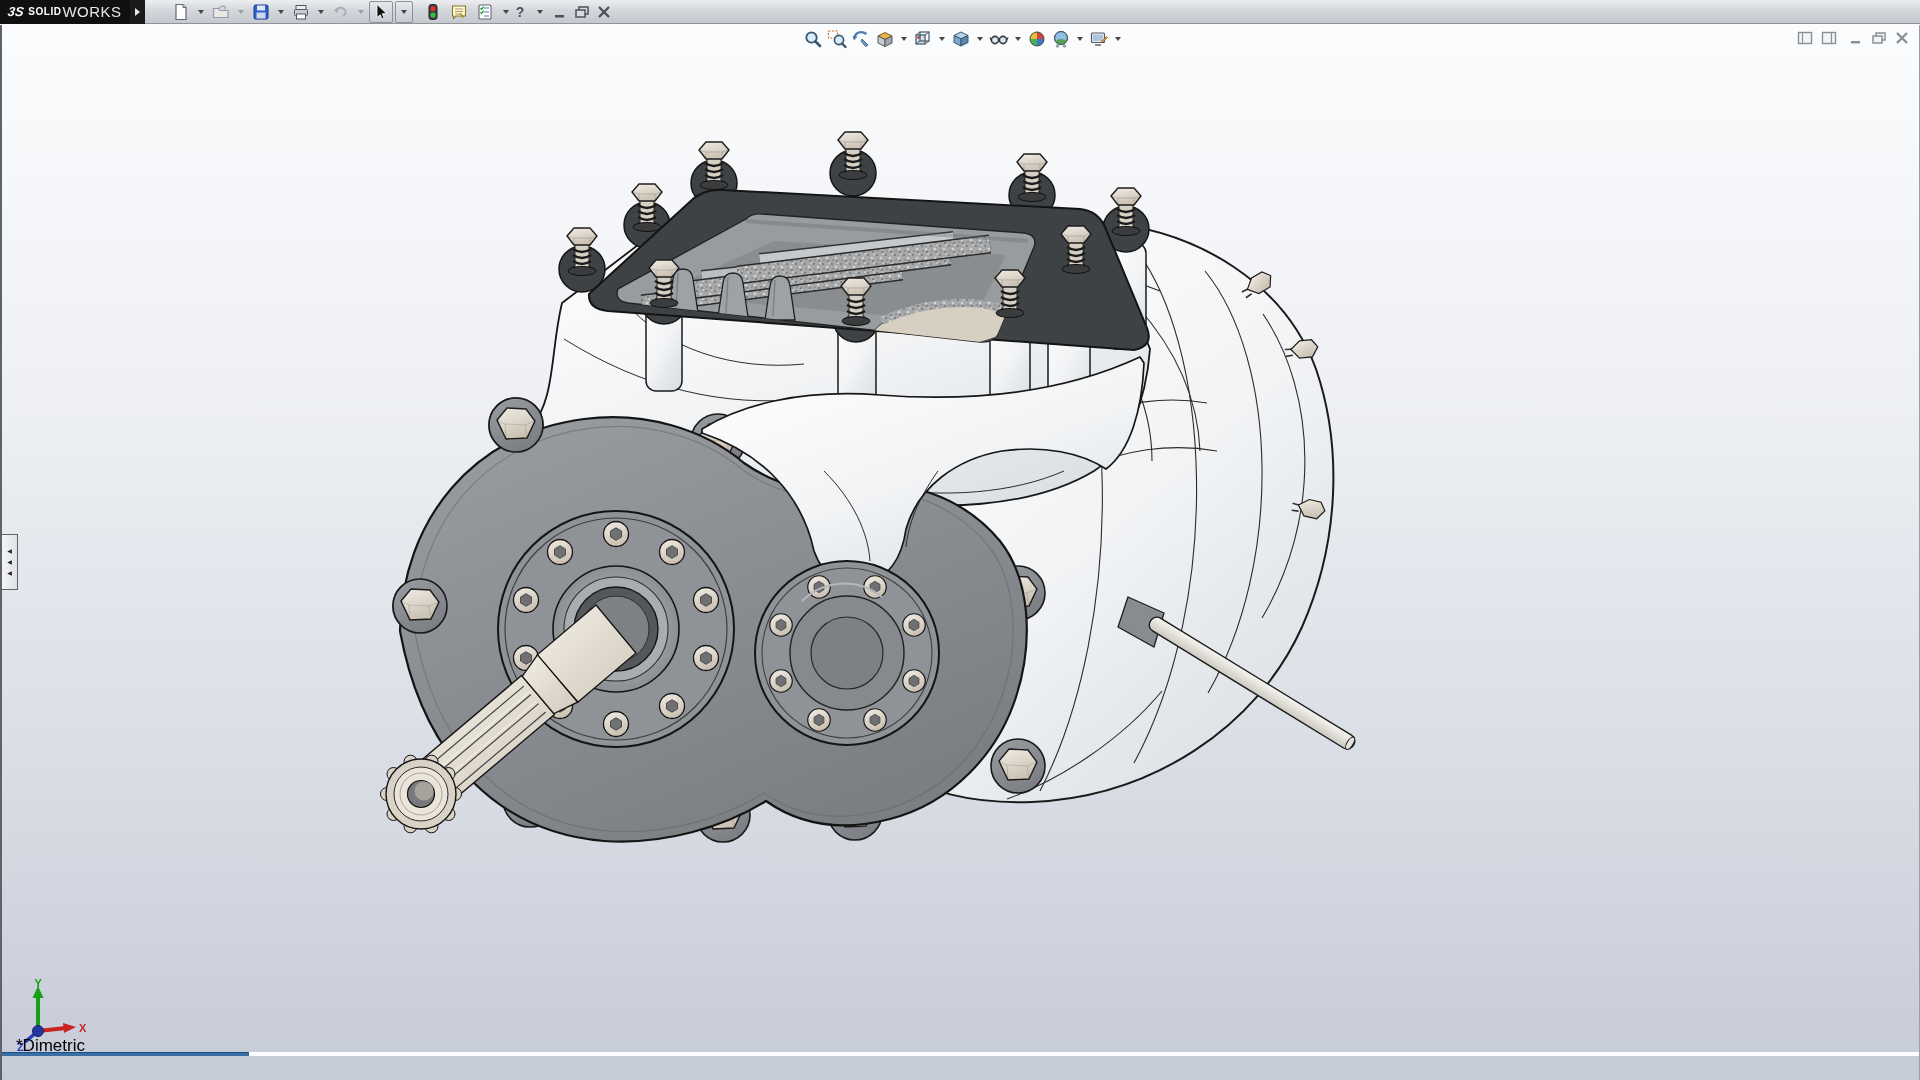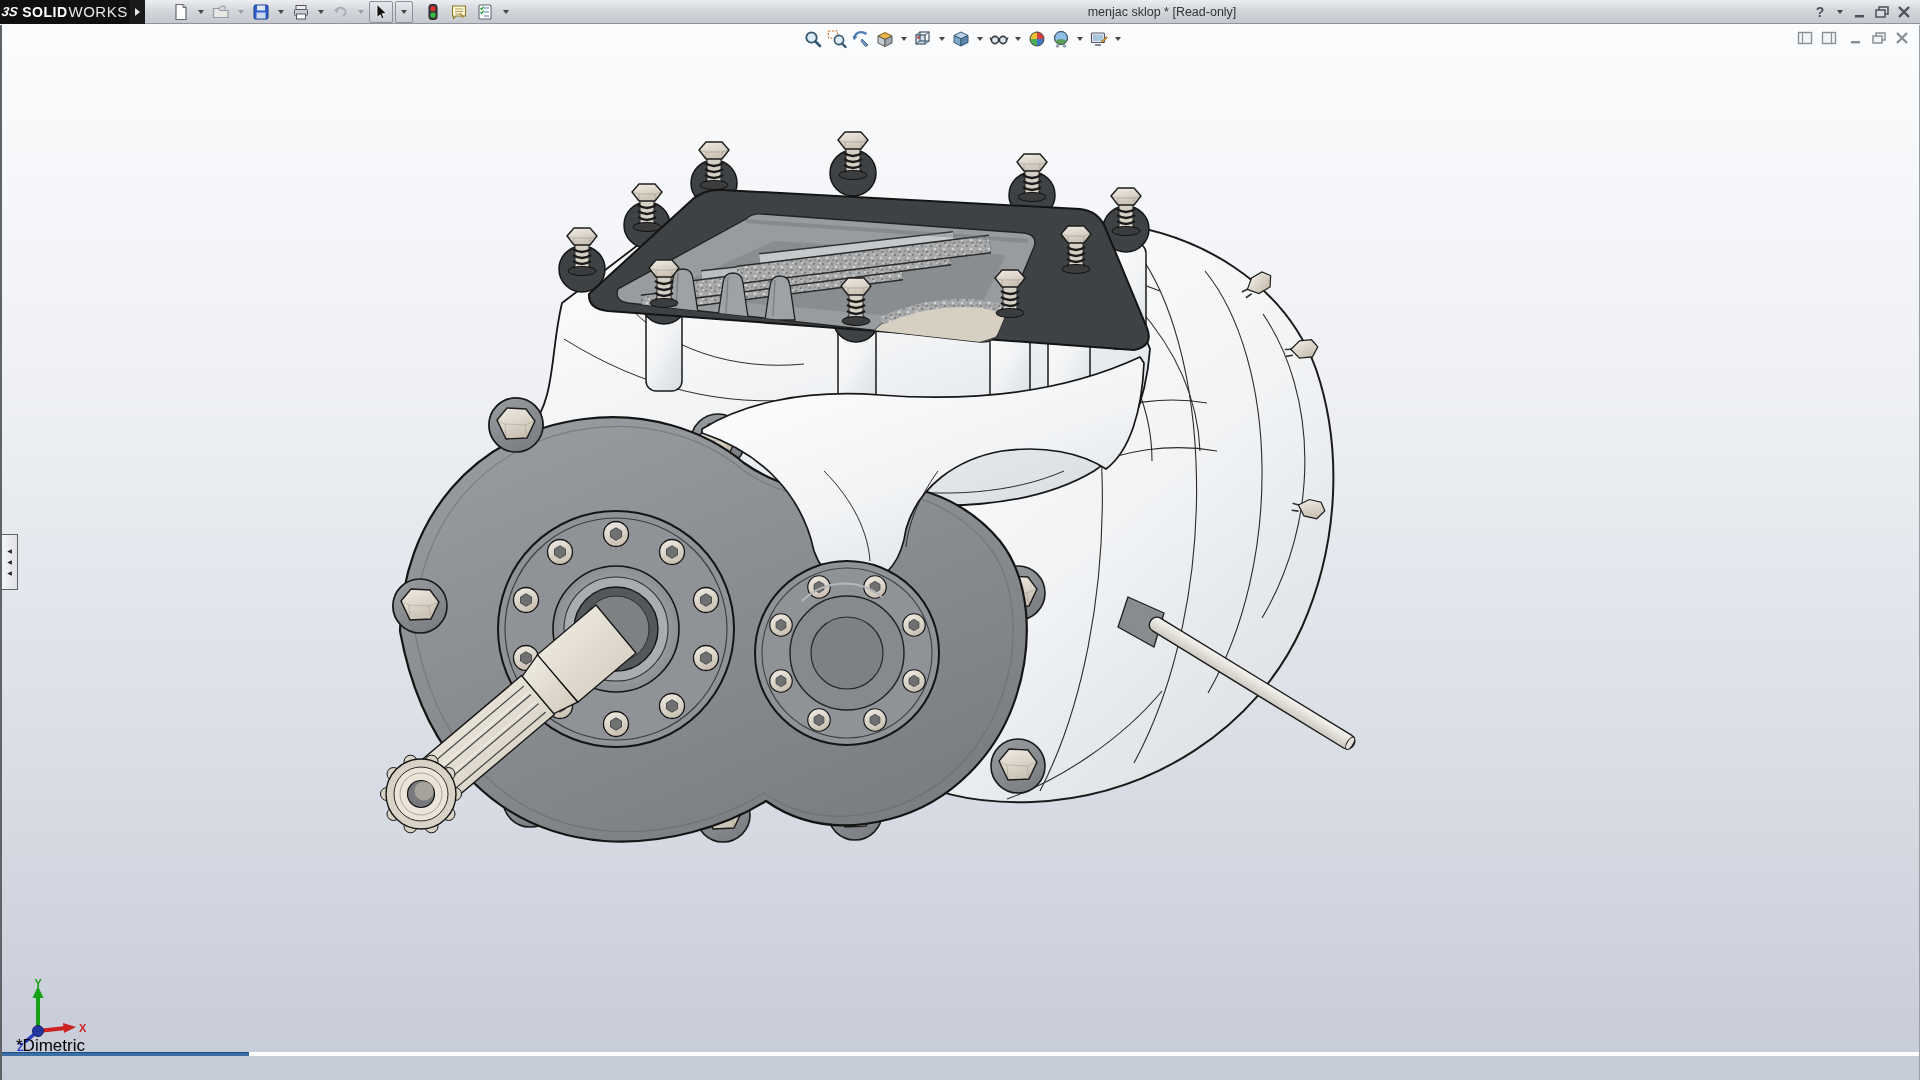--- a/index.html
+++ b/index.html
@@ -7,21 +7,21 @@
   #app { position:relative; width:1920px; height:1080px; background:#fff; }
 
   
   #titlebar { position:absolute; top:0; left:0; width:1920px; height:24px;
     background:linear-gradient(180deg,#eceef1 0%,#d3d6db 45%,#c5c9cf 100%);
     border-bottom:1px solid #8f949b; display:flex; align-items:center; }
   .tb-left { display:flex; align-items:center; height:24px; }
   #logo-block { width:130px; height:24px; background:#101010; color:#fff;
     display:flex; align-items:center; justify-content:center; gap:4px; }
   .lmark { font-style:italic; font-weight:bold; font-size:13px; transform:skewX(-8deg); }
-  .lbold { font-weight:bold; font-size:14px; letter-spacing:0.5px; }
+  .lbold { font-weight:bold; font-size:10px; letter-spacing:0.5px; }
   .llight { font-weight:normal; font-size:15px; letter-spacing:0.5px; margin-left:-3px; color:#e8e8e8; }
   #logo-flyout { width:15px; height:24px; background:#1a1a1a; display:flex; align-items:center; justify-content:center; }
   .tri-right { width:0; height:0; border-top:4px solid transparent; border-bottom:4px solid transparent; border-left:5px solid #e8e8e8; }
   .tb-tools { display:flex; align-items:center; margin-left:24px; gap:2px; }
   .tbtn { height:22px; display:flex; align-items:center; padding:0 2px; border:1px solid transparent; border-radius:2px; }
   .tbtn svg { display:block; }
   .tbtn.pressed { background:linear-gradient(180deg,#e4e7ec,#c6cbd2); border:1px solid #8e939a; }
   .caret { width:0; height:0; border-left:3.5px solid transparent; border-right:3.5px solid transparent; border-top:4px solid #444; margin:0 3px; }
   .caret.dim { border-top-color:#9aa0a8; }
   .tb-title { flex:1; text-align:center; font-size:12.5px; color:#333; white-space:nowrap; }
@@ -148,21 +148,20 @@
           <svg width="18" height="18" viewBox="0 0 18 18">
             <rect x="3" y="2" width="12" height="14" rx="1" fill="#ffffff" stroke="#667" stroke-width="1.1"></rect>
             <path d="M 8,5 h5 M 8,9 h5 M 8,13 h5" stroke="#4a7ab0" stroke-width="1.2"></path>
             <path d="M 4.5,5 l1.2,1.5 2,-2.8 M 4.5,9 l1.2,1.5 2,-2.8" stroke="#2fa040" stroke-width="1.3" fill="none"></path>
           </svg>
         </div>
         <span class="caret" style="margin-left:4px;"></span>
       </div>
     </div>
 
-    <div class="tb-title">menjac sklop * [Read-only]</div>
 
     <div class="tb-right">
       <div class="wbtn" id="help-btn">?</div>
       <span class="caret"></span>
       <div class="wbtn">
         <svg width="14" height="14" viewBox="0 0 14 14">
             <rect x="2" y="10" width="9" height="2.5" fill="#4d5158"></rect>
           </svg>
       </div>
       <div class="wbtn">

